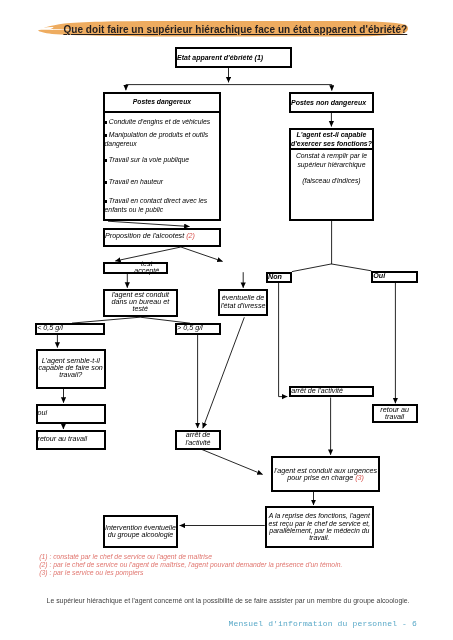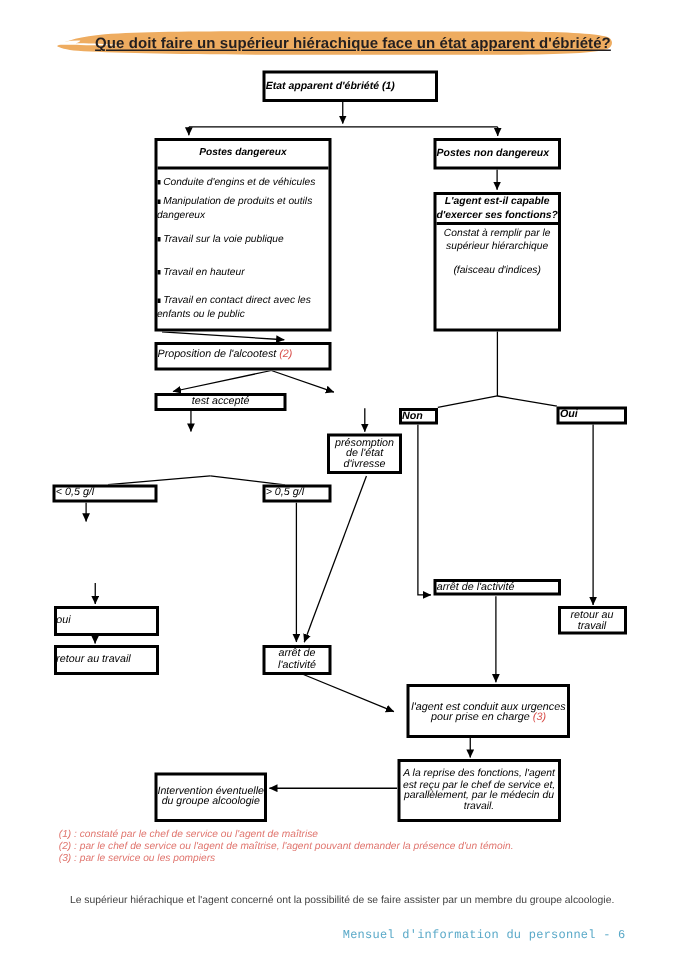--- a/index.html
+++ b/index.html
@@ -25,21 +25,21 @@
            text-decoration-thickness:0.8px; letter-spacing:0.005em; }
 
   #root{left:175.1px;top:47.4px;width:117.0px;height:20.5px;font-weight:bold;font-size:7.0px;}
   #dangerous{left:102.6px;top:91.5px;width:118.7px;height:129.9px;display:block;padding:0;}
   #dangerous .dhead{ font-size:6.75px; }
   #non-dangerous{left:289.0px;top:92.0px;width:85.2px;height:20.8px;font-weight:bold;font-size:7.0px;}
   #capable{left:288.8px;top:127.9px;width:85.3px;height:92.7px;display:block;padding:0;}
   #capable .dhead{ height:20px; font-size:6.9px; line-height:8.7px; display:block;
                    text-align:center; padding-top:1.5px; }
   #proposition{left:103.0px;top:227.5px;width:117.9px;height:19.2px;}
-  #test-accepted{left:102.8px;top:261.8px;width:88px;height:12.1px;padding-left:23px;}
+  #test-accepted{left:102.8px;top:261.8px;width:65px;height:12.1px;padding-left:23px;}
   #test-refused{left:218.7px;top:262.3px;width:47.5px;height:9.9px;margin-top:40px;}
   #non{left:266.0px;top:272.2px;width:26.1px;height:10.6px;font-weight:bold;}
   #oui{left:371.3px;top:271.0px;width:46.5px;height:11.7px;font-weight:bold;}
   #conduit-bureau{left:102.9px;top:289.0px;width:74.9px;height:27.5px;}
   #presomption{left:218.0px;top:289.0px;width:50.1px;height:27.3px;}
   #below{left:35.2px;top:322.8px;width:69.7px;height:12.1px;}
   #above{left:175.1px;top:323.2px;width:46.0px;height:11.7px;}
   #semble{left:35.6px;top:348.9px;width:70.2px;height:39.8px;}
   #oui2{left:35.5px;top:403.8px;width:70.1px;height:19.8px;}
   #retour1{left:35.5px;top:429.9px;width:70.1px;height:19.9px;}
@@ -174,28 +174,34 @@
   </div>
   <div class="box" id="test-refused">
     <span>test refusé</span>
   </div>
   <div class="box" id="non">
     <span>Non</span>
   </div>
   <div class="box" id="oui">
     <span>Oui</span>
   </div>
+  <div class="box" id="conduit-bureau">
+    <span>l'agent est conduit dans un bureau et testé</span>
+  </div>
   <div class="box" id="presomption">
-    <span>présomption de l'état d'ivresse</span>
+    <span>éventuelle de l'état d'ivresse</span>
   </div>
   <div class="box" id="below">
     <span>&lt; 0,5 g/l</span>
   </div>
   <div class="box" id="above">
     <span>&gt; 0,5 g/l</span>
+  </div>
+  <div class="box" id="semble">
+    <span>L'agent semble-t-il capable de faire son travail?</span>
   </div>
   <div class="box" id="oui2">
     <span>oui</span>
   </div>
   <div class="box" id="retour1">
     <span>retour au travail</span>
   </div>
   <div class="box" id="arret1">
     <span>arrêt de l'activité</span>
   </div>

